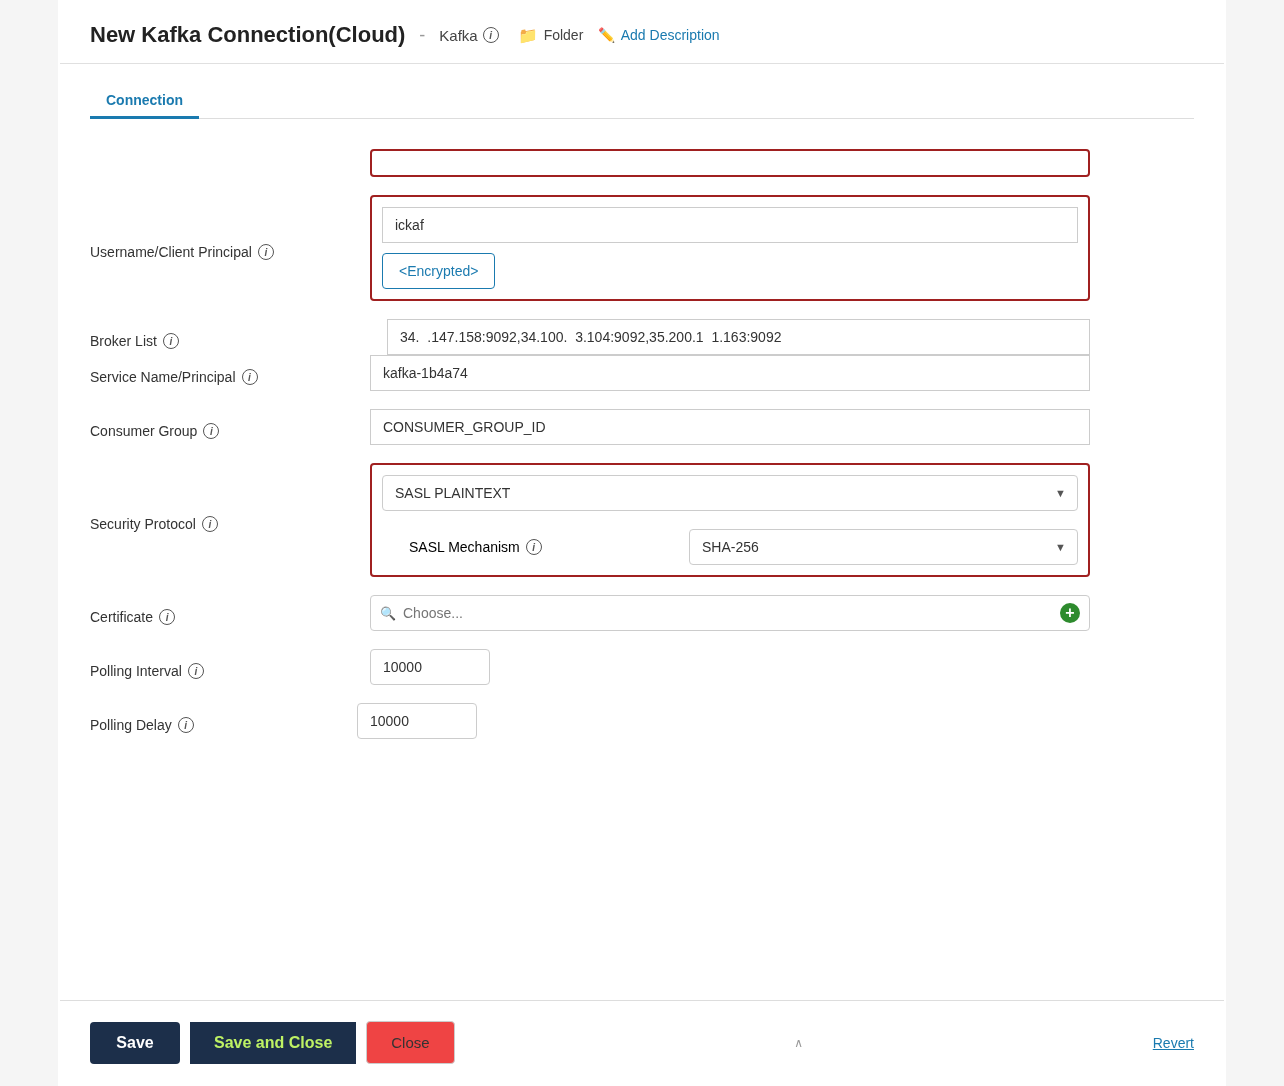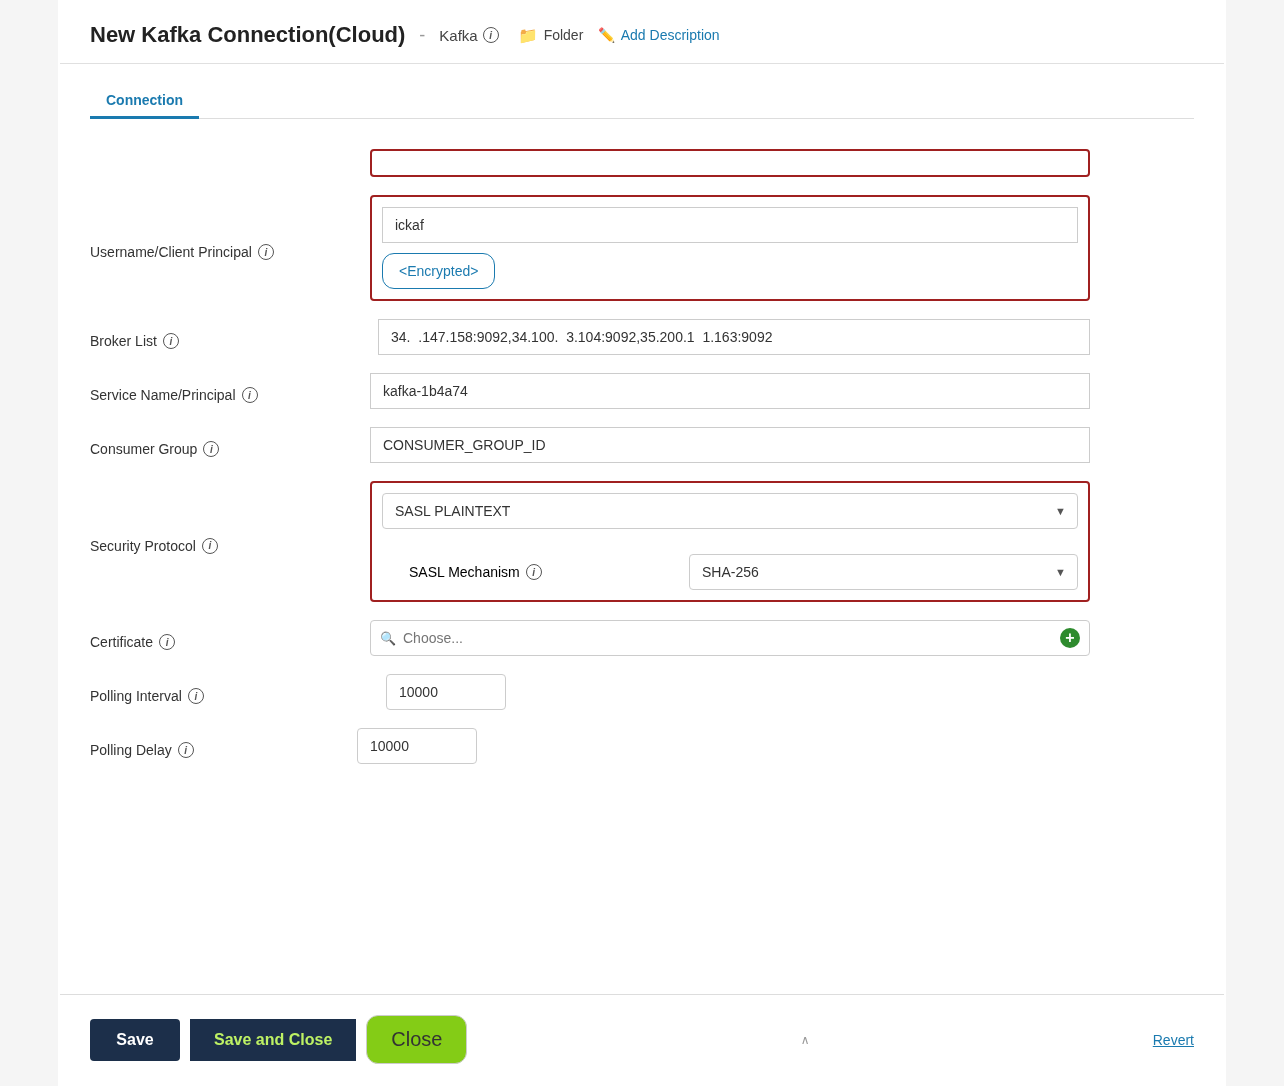--- a/index.html
+++ b/index.html
@@ -159,21 +159,21 @@
       right: 12px;
       top: 50%;
       transform: translateY(-50%);
       font-size: 11px;
       color: #555;
       pointer-events: none;
     }
     .encrypted-btn {
       height: 36px;
       border: 1px solid #1a7aaf;
-      border-radius: 12px;
+      border-radius: 4px;
       padding: 6px 16px;
       font-size: 14px;
       color: #1a7aaf;
       background: #fff;
       cursor: pointer;
     }
     .red-border-group {
       border: 2px solid #a02020;
       border-radius: 4px;
       padding: 12px;
@@ -255,26 +255,26 @@
       background: #1c2f4a;
       color: #bef264;
       border: none;
       border-radius: 0;
       padding: 12px 24px;
       font-size: 16px;
       font-weight: 600;
       cursor: pointer;
     }
     .btn-close {
-      background: #84cc16;
+      background: #ef4444;
       color: #333;
       border: 1px solid #ccc;
-      border-radius: 12px;
+      border-radius: 4px;
       padding: 12px 24px;
-      font-size: 20px;
+      font-size: 15px;
       font-weight: 400;
       cursor: pointer;
     }
     .btn-revert {
       margin-left: auto;
       background: none;
       border: none;
       color: #1a7aaf;
       font-size: 14px;
       cursor: pointer;
@@ -335,21 +335,21 @@
             <div class="form-field" style="border: 2px solid #a02020; border-radius:4px; padding:10px; display:flex; flex-direction:column; gap:10px;">
               <input type="text" class="text-input" value="ickaf" style="border: 1px solid rgb(204, 204, 204);">
               <div>
                 <button class="encrypted-btn">&lt;Encrypted&gt;</button>
               </div>
             </div>
           </div>
         </div>
       </div>
 
-      <div style="display:flex; align-items:center; gap:28px; margin-bottom:18px;">
+      <div style="display:flex; align-items:center; gap:37px; ">
         <div class="form-label">
           <span>Broker List</span>
           <span class="info-icon">i</span>
         </div>
         <div class="form-field">
           <input type="text" class="text-input" value="34.  .147.158:9092,34.100.  3.104:9092,35.200.1  1.163:9092" style="">
         </div>
       </div>
 
       <div style="display:flex; align-items:center; gap:20px; margin-bottom:18px;">
@@ -373,21 +373,21 @@
       </div>
 
       <div style="display:flex; align-items:flex-start; gap:20px; margin-bottom:18px;">
         <div style="display:flex; flex-direction:column; width:100%;">
 
           <div style="display:flex; align-items:center; gap:20px;">
             <div class="form-label">
               <span>Security Protocol</span>
               <span class="info-icon">i</span>
             </div>
-            <div class="form-field" style="border: 2px solid #a02020; border-radius:4px; padding:10px; display:flex; flex-direction:column; gap:25px;">
+            <div class="form-field" style="border: 2px solid #a02020; border-radius:4px; padding:10px; display:flex; flex-direction:column; gap:18px;">
               <div class="select-wrapper">
                 <select class="select-input">
                   <option>SASL PLAINTEXT</option>
                   <option>PLAINTEXT</option>
                   <option>SSL</option>
                   <option>SASL_SSL</option>
                 </select>
               </div>
 
               <div style="display:flex; align-items:center; gap:20px;">
@@ -416,21 +416,21 @@
         </div>
         <div class="form-field">
           <div class="search-field">
             <span class="search-icon-inner">🔍</span>
             <input type="text" placeholder="Choose..." style="">
             <span class="plus-icon">+</span>
           </div>
         </div>
       </div>
 
-      <div style="display:flex; align-items:center; gap:36px; margin-bottom:18px;">
+      <div style="display:flex; align-items:center; gap:20px; margin-bottom:18px;">
         <div class="form-label">
           <span>Polling Interval</span>
           <span class="info-icon">i</span>
         </div>
         <div>
           <input type="text" class="small-input" value="10000" style="">
         </div>
       </div>
 
       <div style="display:flex; align-items:center; gap:7px; margin-bottom:18px;">

